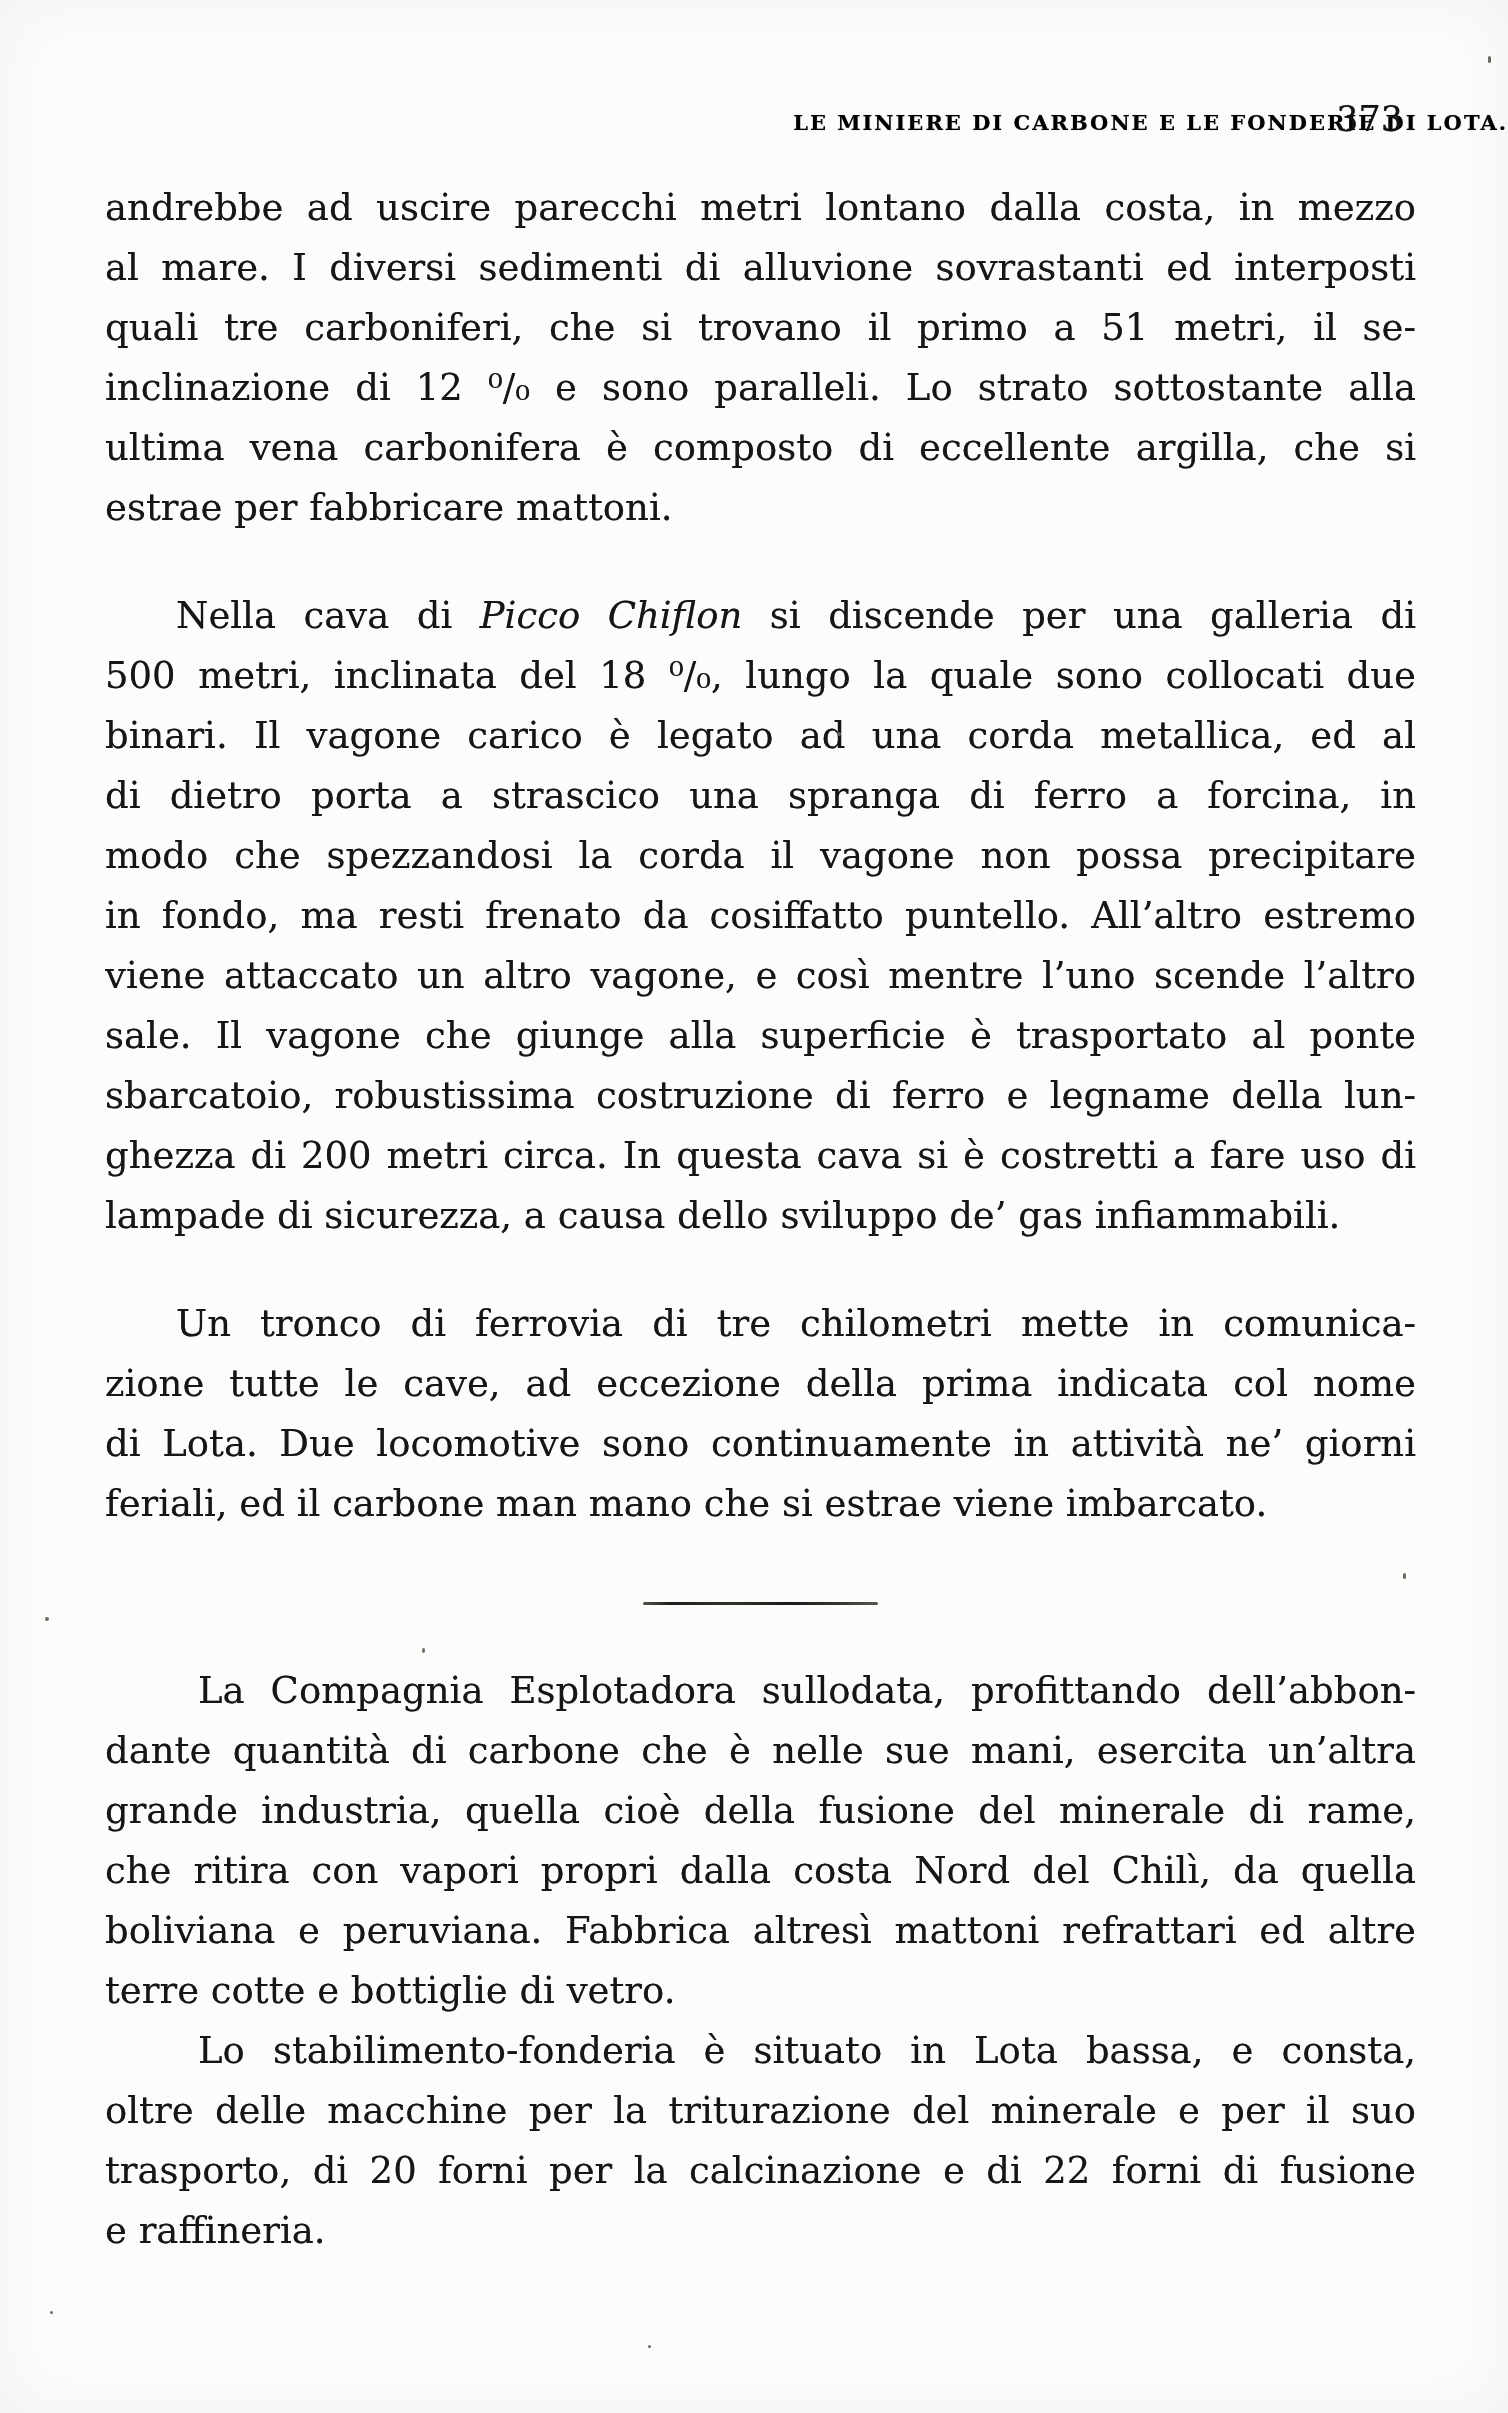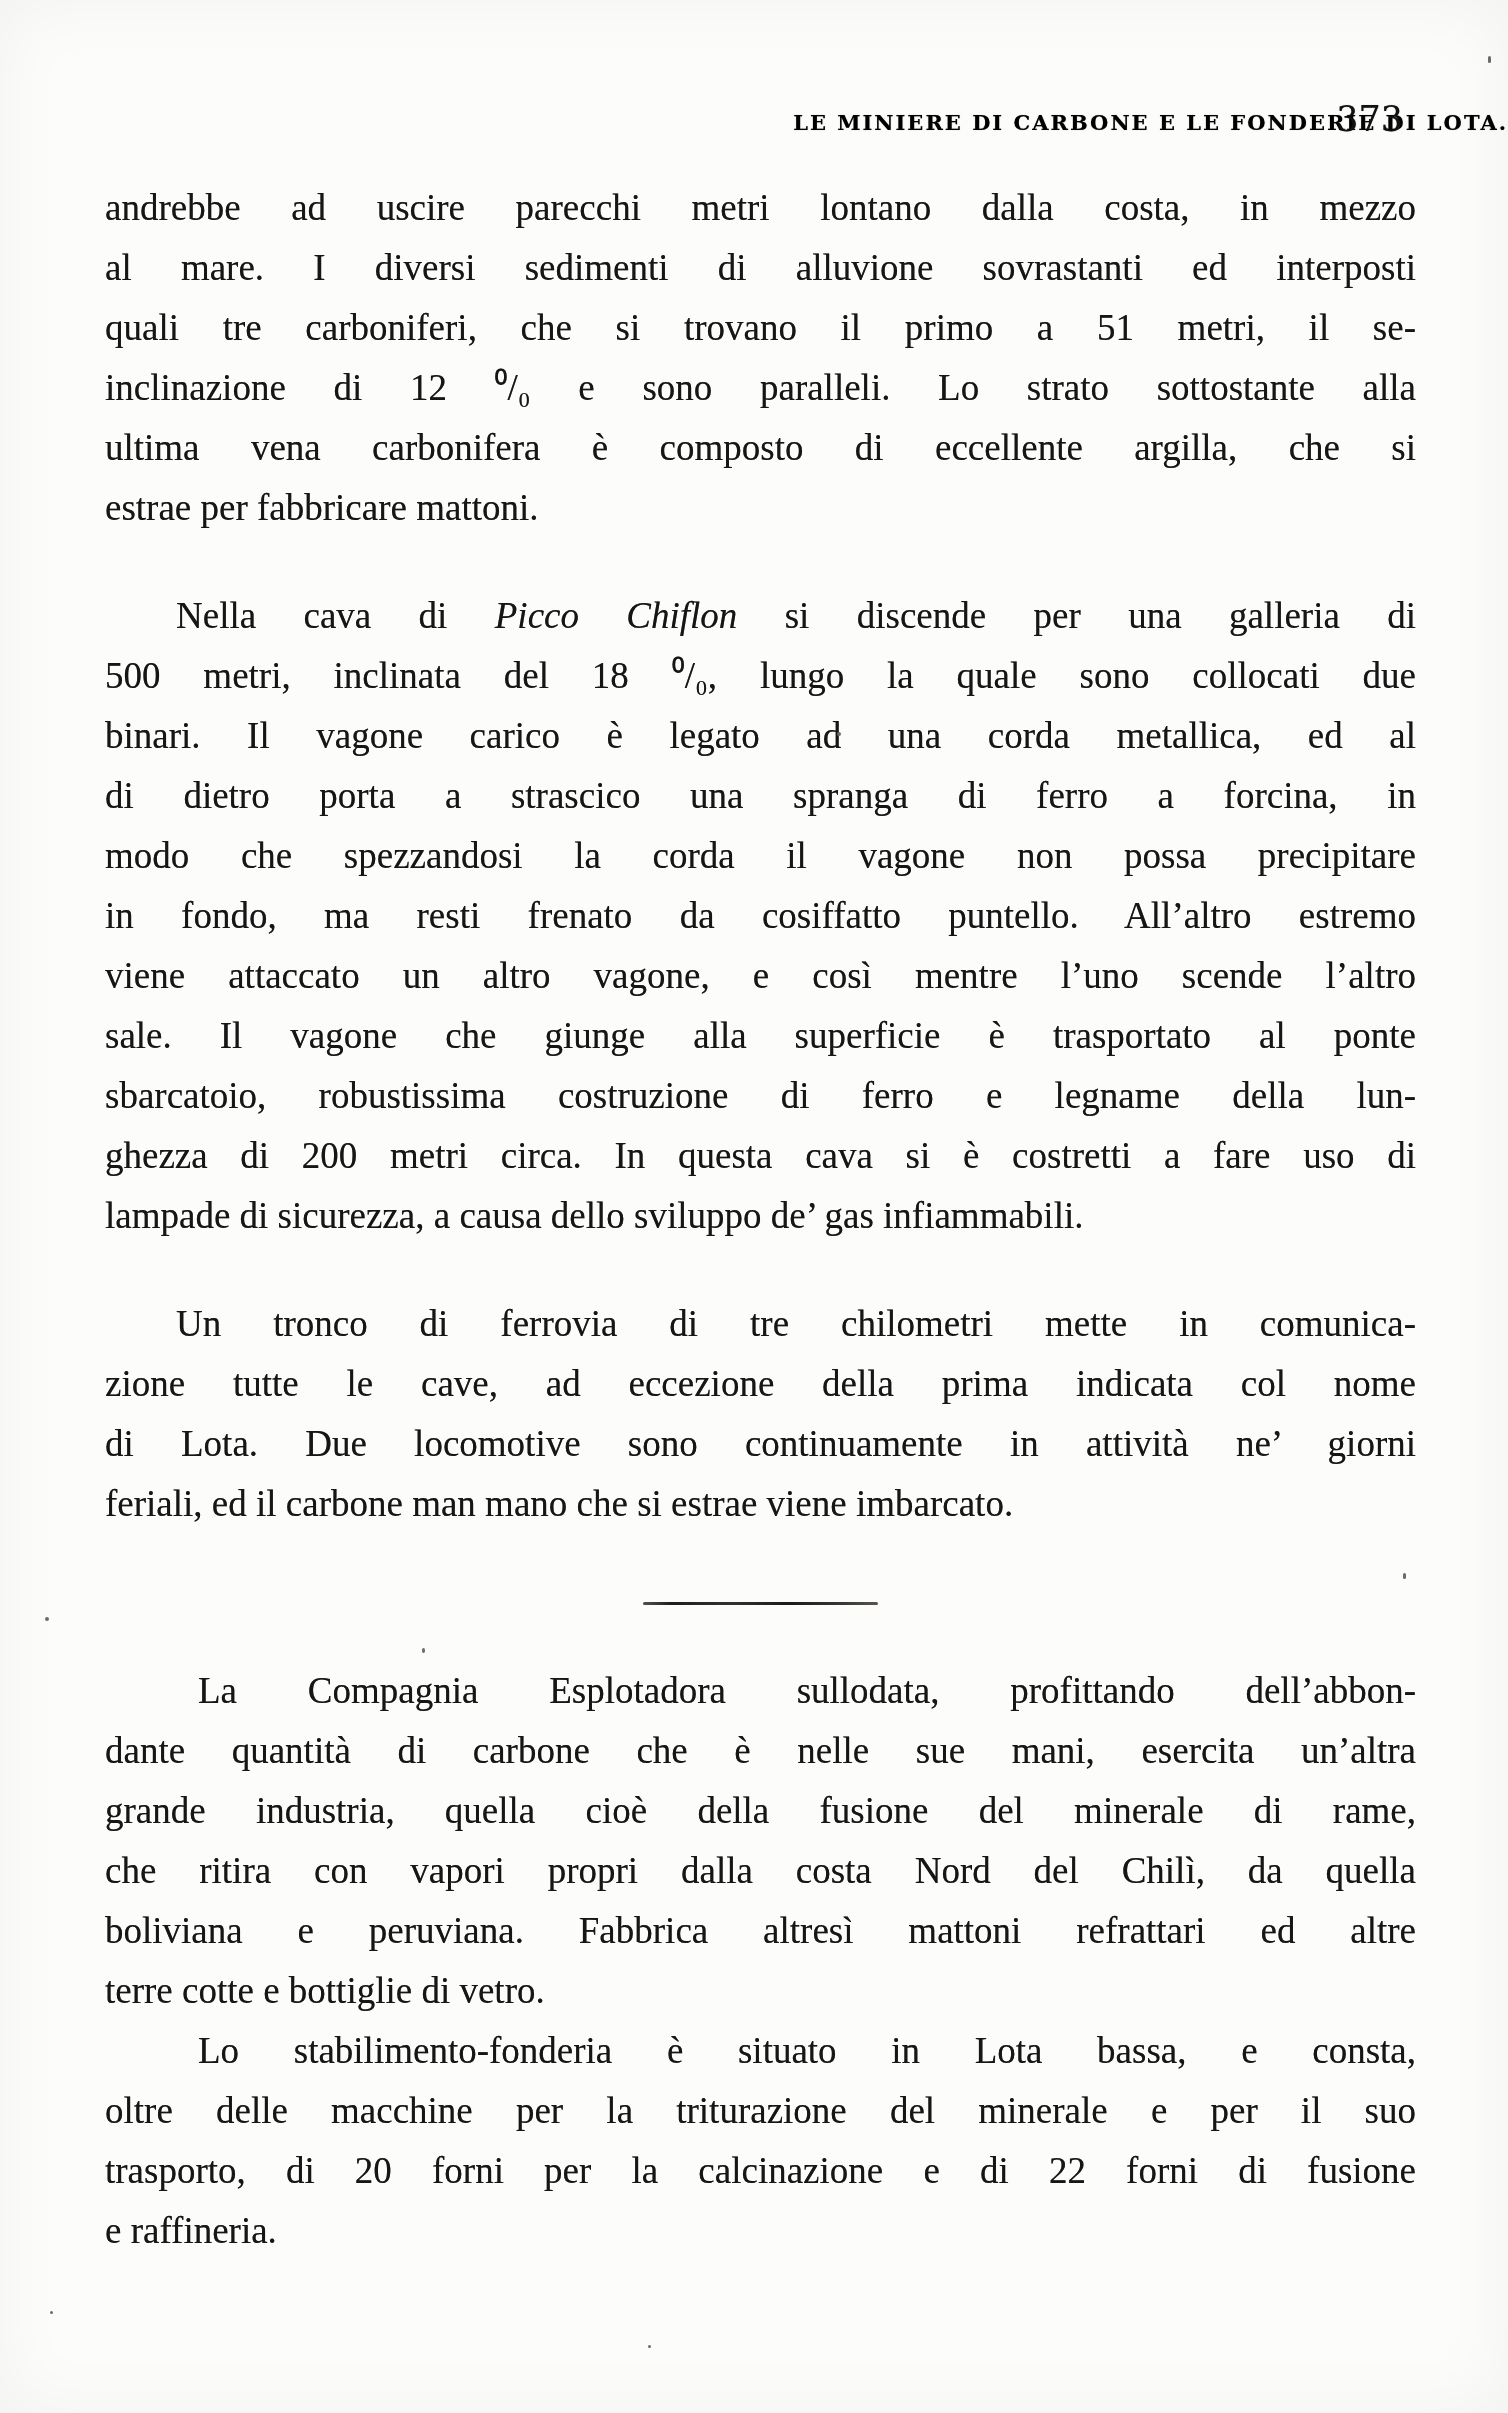--- a/index.html
+++ b/index.html
@@ -50,21 +50,20 @@
     font-size: 37px;
     text-shadow: 0 0 0.6px rgba(0,0,0,0.55);
   }
   .line {
     height: 60px;
     line-height: 60px;
     text-align: justify;
     text-align-last: justify;
     overflow: hidden;
     white-space: normal;
-    font-family: Liberation Serif, serif;
   }
   .line.last {
     text-align: center;
     text-align-last: left;
   }
   .line.ind-a { padding-left: 71px; margin-top: 48px; }
   .line.ind-b { padding-left: 93px; }
   .italic { font-style: italic; }
   
   .section-divider {

